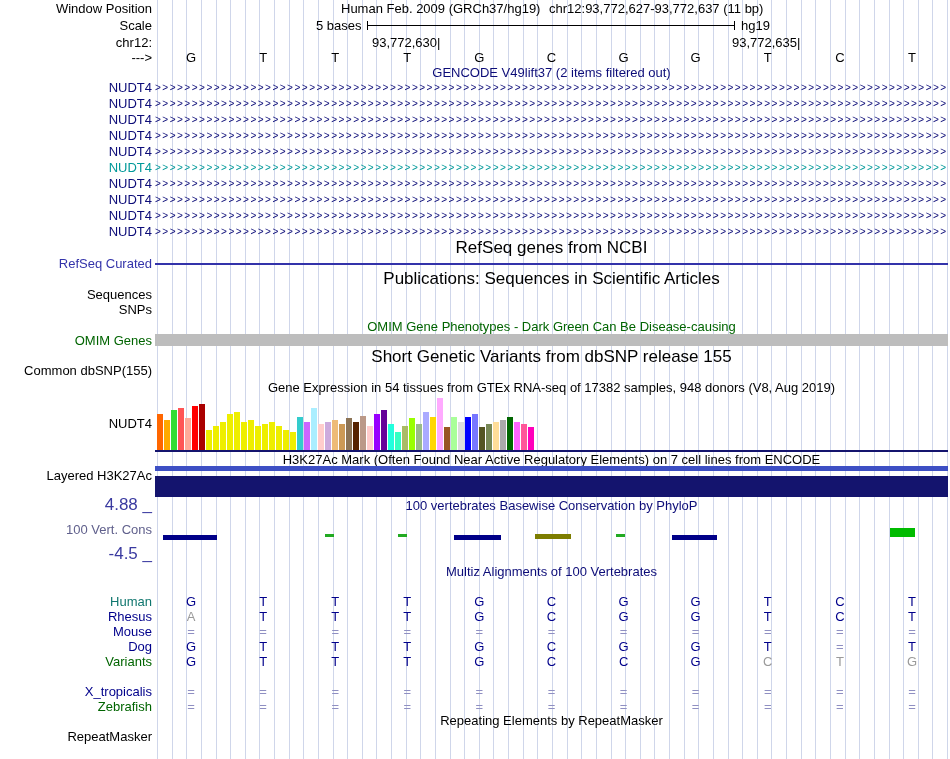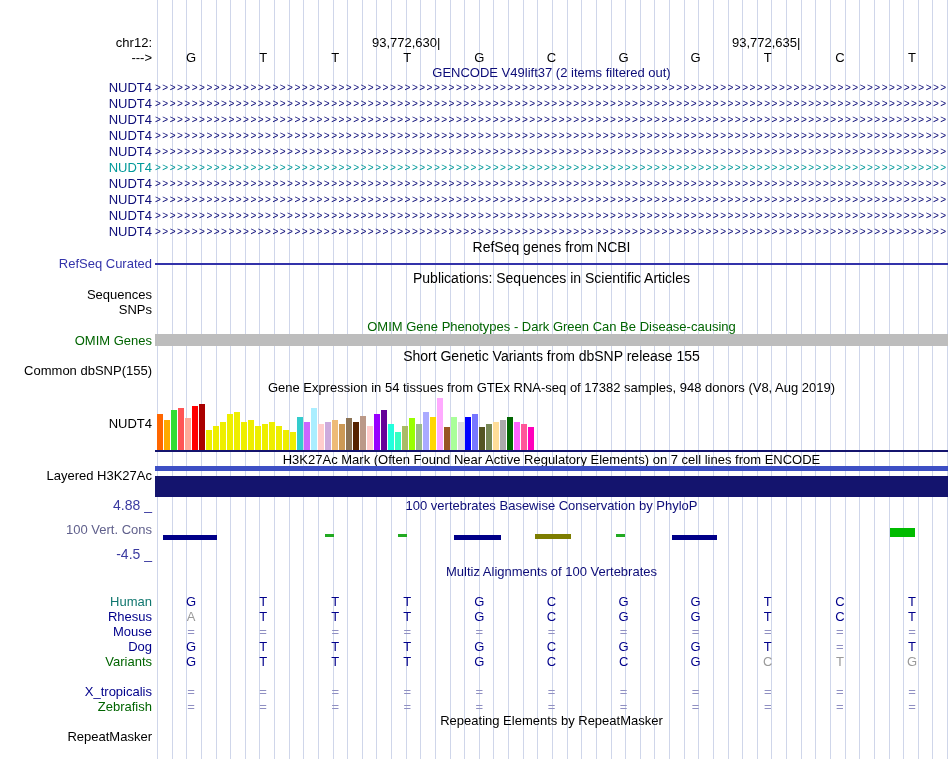--- a/index.html
+++ b/index.html
@@ -4,21 +4,21 @@
 <style>
   html,body{margin:0;padding:0;background:#fff}
   #browser{position:relative;width:950px;height:759px;background:#fff;
     font-family:"Liberation Sans","DejaVu Sans",sans-serif;font-size:13px;color:#000;overflow:hidden}
   .row{position:absolute;left:0;width:950px}
   .abs{position:absolute;white-space:nowrap}
   .lh15{line-height:15px}
   .side{position:absolute;left:0;top:0;width:152px;text-align:right;white-space:nowrap}
   .track{position:absolute;left:155px;width:793px}
   .center-title{position:absolute;left:155px;width:793px;text-align:center;line-height:14px;height:14px;white-space:nowrap}
-  .small{font-size:14px}
+  .small{font-size:17px}
   .navy{color:#0c0c78}
   .gridline{position:absolute;top:0;height:759px;width:1px;background:#cfd6ea}
   .scalebar{position:absolute;left:367px;top:3px;width:366px;height:9px;border-left:1px solid #000;border-right:1px solid #000}
   .scalebar::after{content:"";position:absolute;left:0;right:0;top:4px;height:1px;background:#000}
   .colcell{position:absolute;top:0;text-align:center}
   .trow{position:absolute;left:0;width:950px}
   .arrows{position:absolute;left:155px;top:0;width:793px;height:16px;overflow:hidden;white-space:nowrap;font-size:10px;letter-spacing:1.5px;line-height:15px}
   .cells{position:absolute;left:155px;top:0;width:793px;height:15px}
   .gtexbar{position:absolute;bottom:0;width:6px}
   .conseg{position:absolute}
@@ -81,21 +81,32 @@
       <div class="gridline" style="left: 844.61px;"></div>
       <div class="gridline" style="left: 859.24px;"></div>
       <div class="gridline" style="left: 873.87px;"></div>
       <div class="gridline" style="left: 888.5px;"></div>
       <div class="gridline" style="left: 903.13px;"></div>
       <div class="gridline" style="left: 917.76px;"></div>
       <div class="gridline" style="left: 932.39px;"></div>
       <div class="gridline" style="left: 947.02px;"></div>
     </div>
 
-
+  <div class="row" style="top:1px;height:15px">
+    <div class="side lh15">Window Position</div>
+    <span class="abs lh15" style="left:341px">Human Feb. 2009 (GRCh37/hg19)</span>
+    <span class="abs lh15" style="left:549px">chr12:93,772,627-93,772,637 (11 bp)</span>
+  </div>
+
+  <div class="row" style="top:18px;height:15px">
+    <div class="side lh15">Scale</div>
+    <span class="abs lh15" style="left:316px">5 bases</span>
+    <div class="scalebar"></div>
+    <span class="abs lh15" style="left:741px">hg19</span>
+  </div>
 
   <div class="row" style="top:35px;height:16px">
     <div class="side lh15">chr12:</div>
     <span class="abs lh15" style="left:372px">93,772,630|</span>
     <span class="abs lh15" style="left:732px">93,772,635|</span>
   </div>
 
   <div class="row" style="top:50px;height:15px">
     <div class="side lh15">---&gt;</div>
     <div id="base-letters" class="track" style="top:0;height:15px">

